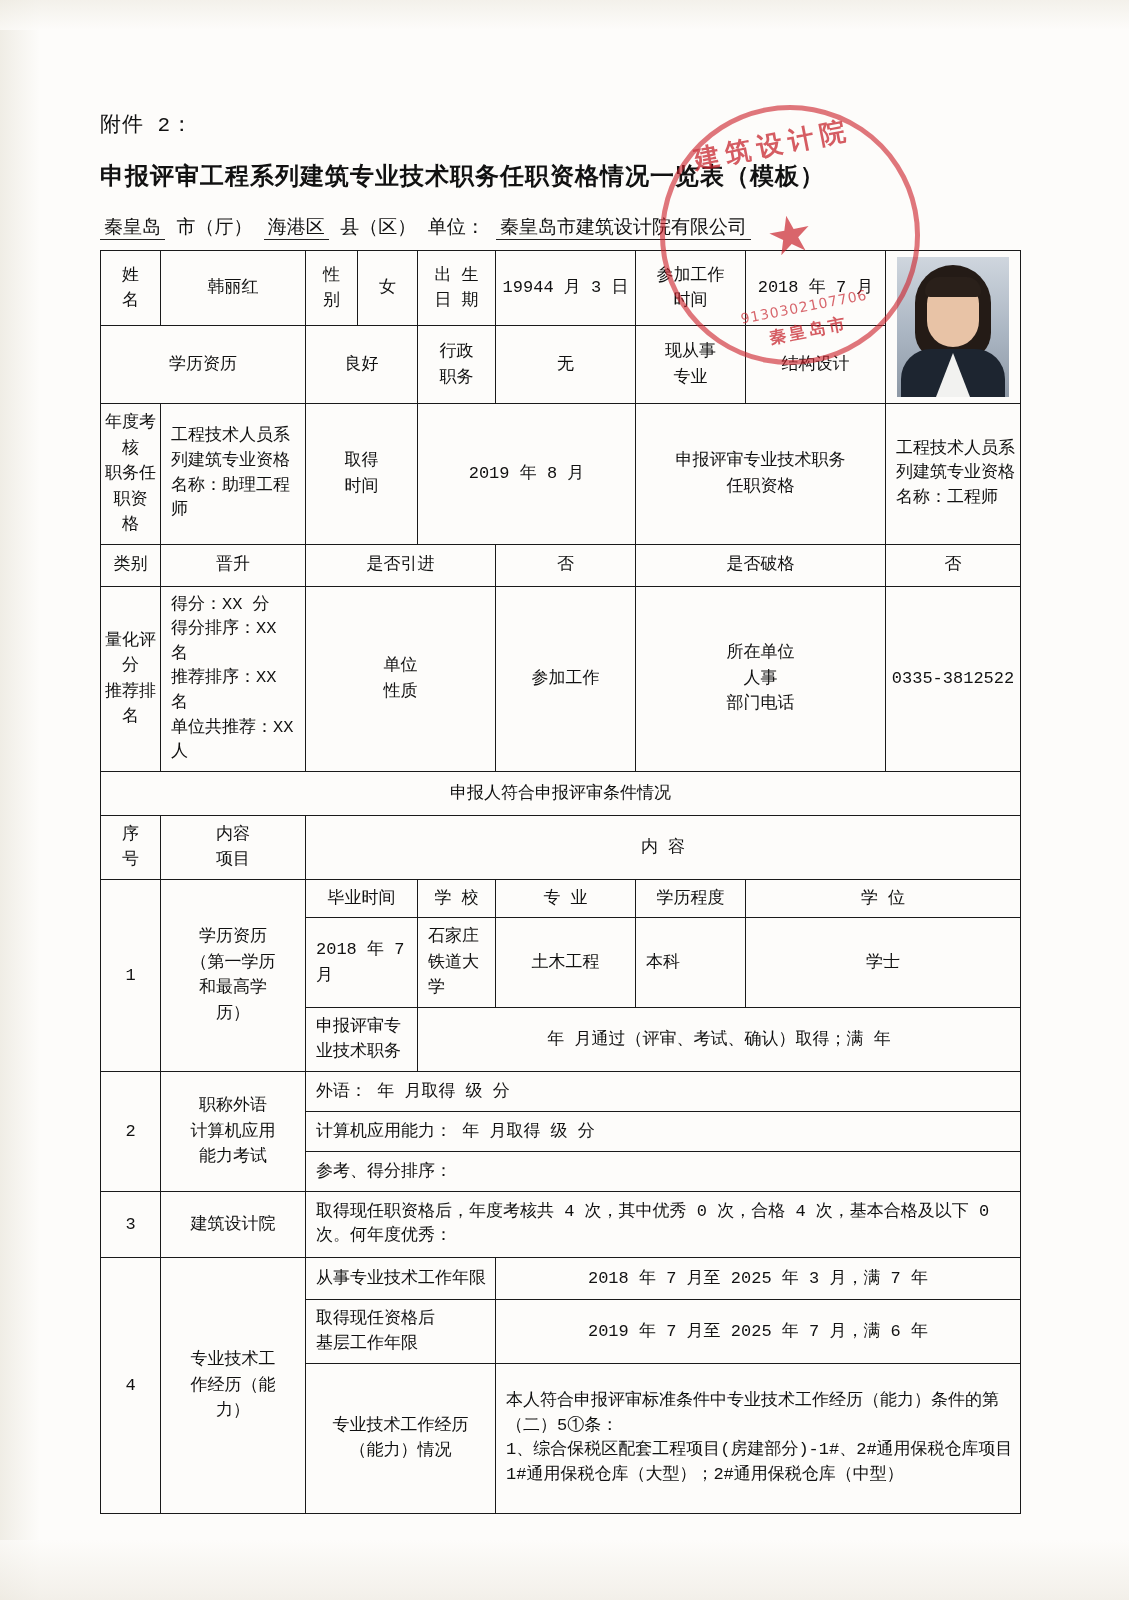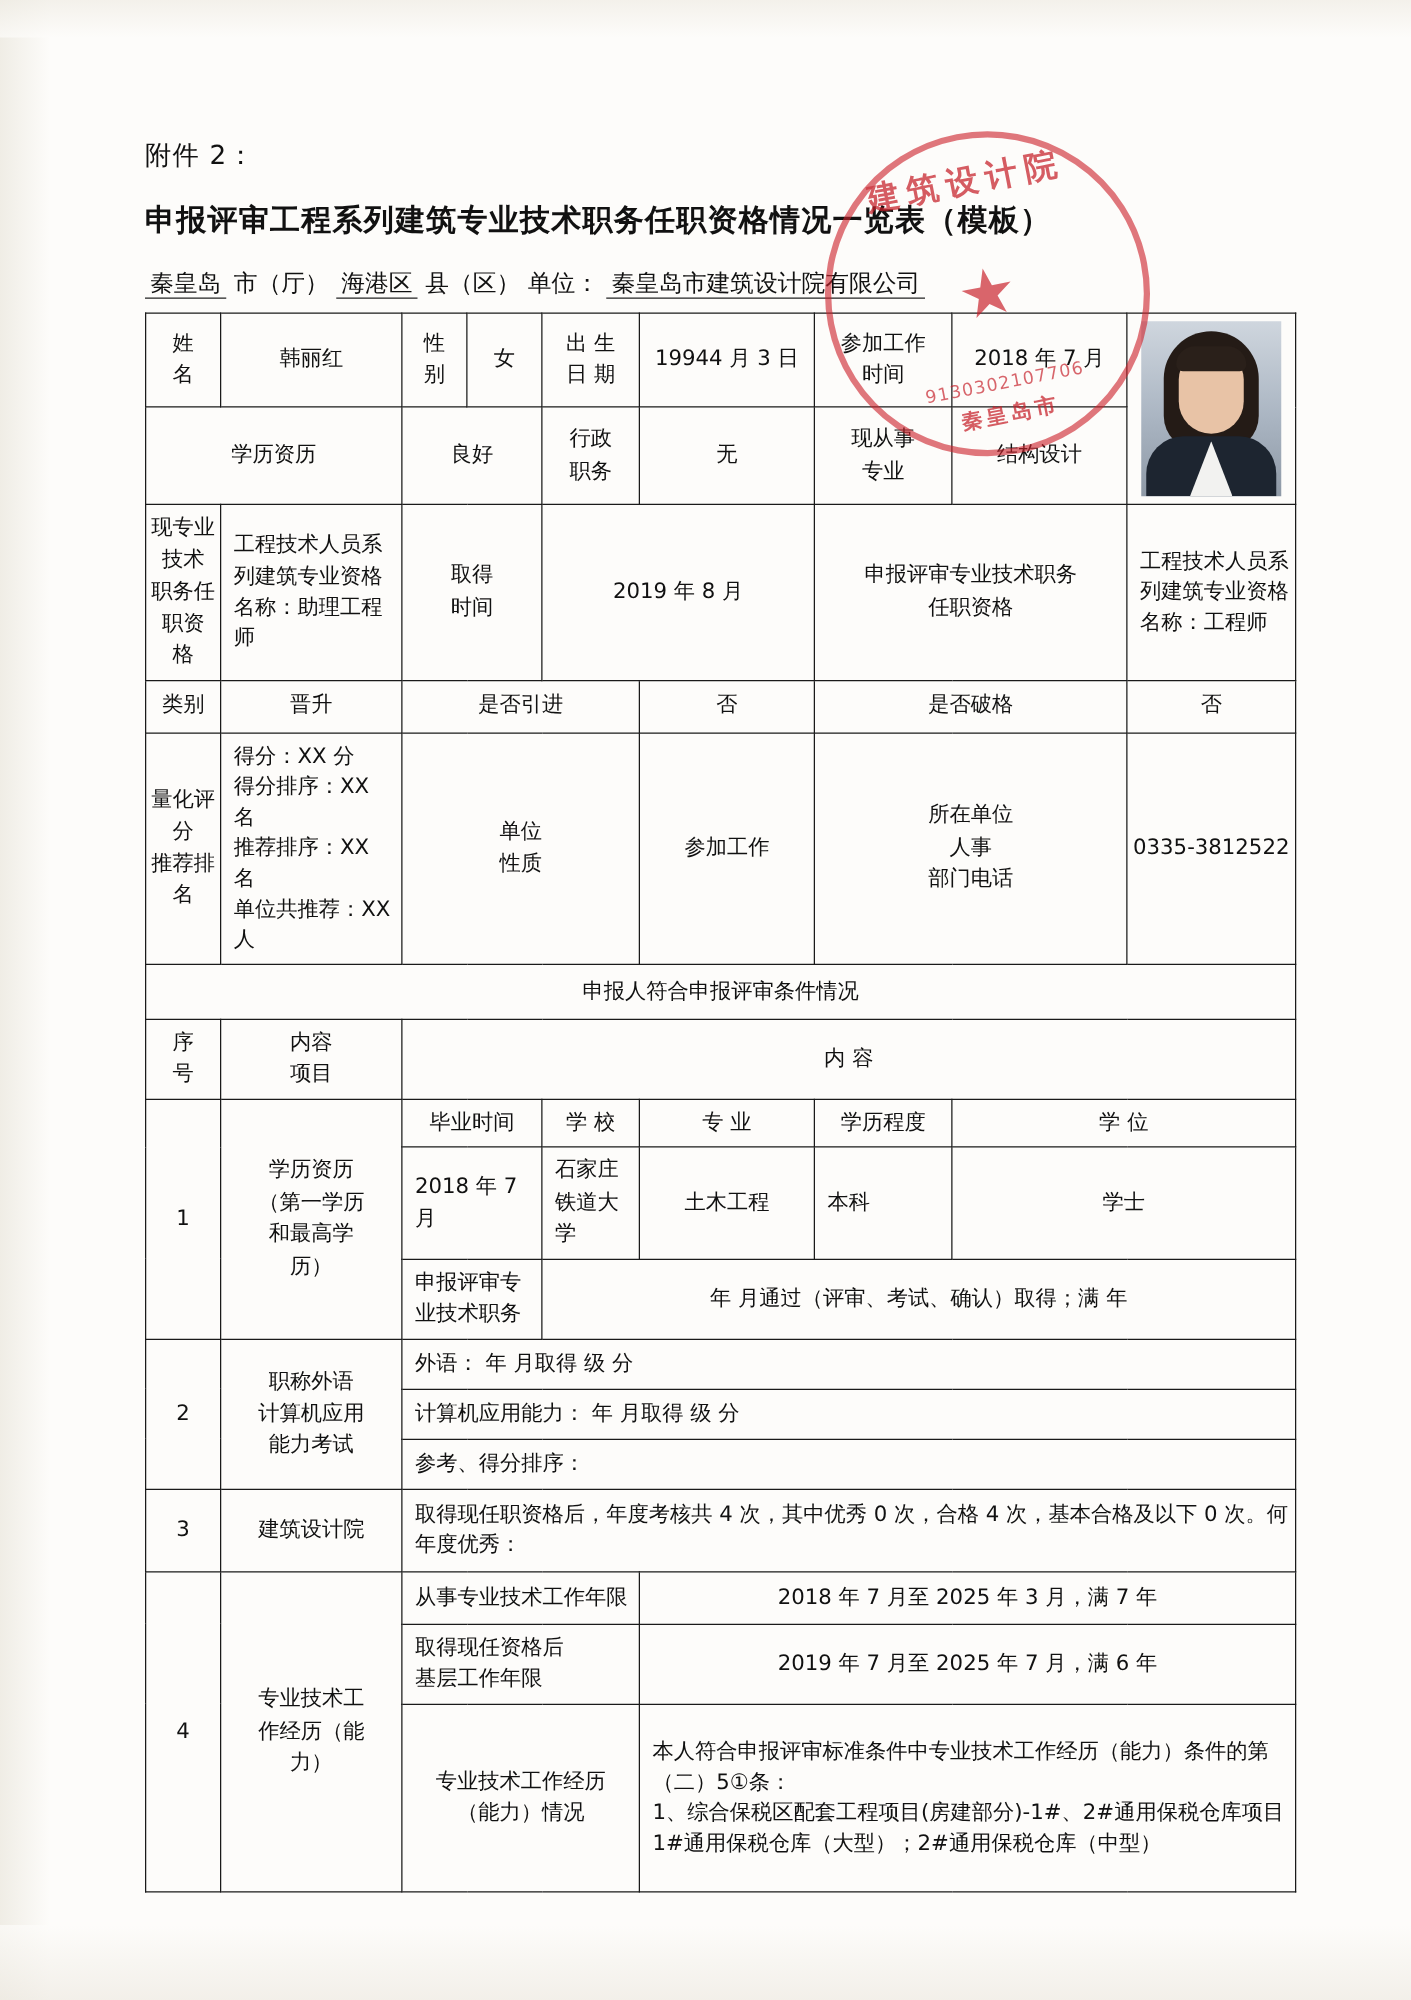--- a/index.html
+++ b/index.html
@@ -13,21 +13,21 @@
   }
   .page{
     position:absolute;left:0;top:0;width:1129px;height:1600px;
     background:#fdfcfa;
   }
   
   .paper-edge-left{position:absolute;left:0;top:0;width:40px;height:1600px;background:linear-gradient(90deg,#ece9e0,#fdfcfa);opacity:.8;}
   .paper-edge-top{position:absolute;left:0;top:0;width:1129px;height:30px;background:linear-gradient(180deg,#efece4,#fdfcfa);opacity:.7;}
   .paper-edge-bottom{position:absolute;left:0;bottom:0;width:1129px;height:60px;background:linear-gradient(0deg,#eeeae2,#fdfcfa);opacity:.7;}
 
-  .content{position:absolute;left:116px;top:110px;width:920px;}
+  .content{position:absolute;left:100px;top:110px;width:920px;font-family:Liberation Mono, monospace;}
 
   .attach-no{font-size:21px;letter-spacing:1px;margin-bottom:22px;}
   .doc-title{font-size:24px;font-weight:600;letter-spacing:1px;margin-bottom:22px;white-space:nowrap;}
   .subtitle-line{font-size:19px;margin-bottom:10px;white-space:nowrap;}
   .ul{border-bottom:1px solid #222;padding:0 4px;margin-top:16px;}
 
   table{border-collapse:collapse;width:920px;table-layout:fixed;}
   td{border:1px solid #1a1a1a;font-size:17px;text-align:center;vertical-align:middle;padding:6px 4px;line-height:1.5;}
   td.l{text-align:left;padding-left:10px;}
   .tight{line-height:1.45;}
@@ -128,21 +128,21 @@
         <td colspan="2">良好</td>
         <td style="white-space:pre-line">行政
 职务</td>
         <td>无</td>
         <td style="white-space:pre-line">现从事
 专业</td>
         <td>结构设计</td>
       </tr>
 
       <tr style="height:118px">
-        <td style="white-space:pre-line">现专业技术
+        <td style="white-space:pre-line">年度考核
 职务任职资
 格</td>
         <td class="l tight">工程技术人员系列建筑专业资格名称：助理工程师</td>
         <td colspan="2" style="white-space:pre-line">取得
 时间</td>
         <td colspan="2">2019 年 8 月</td>
         <td colspan="2" style="white-space:pre-line">申报评审专业技术职务
 任职资格</td>
         <td class="l tight">工程技术人员系列建筑专业资格名称：工程师</td>
       </tr>

